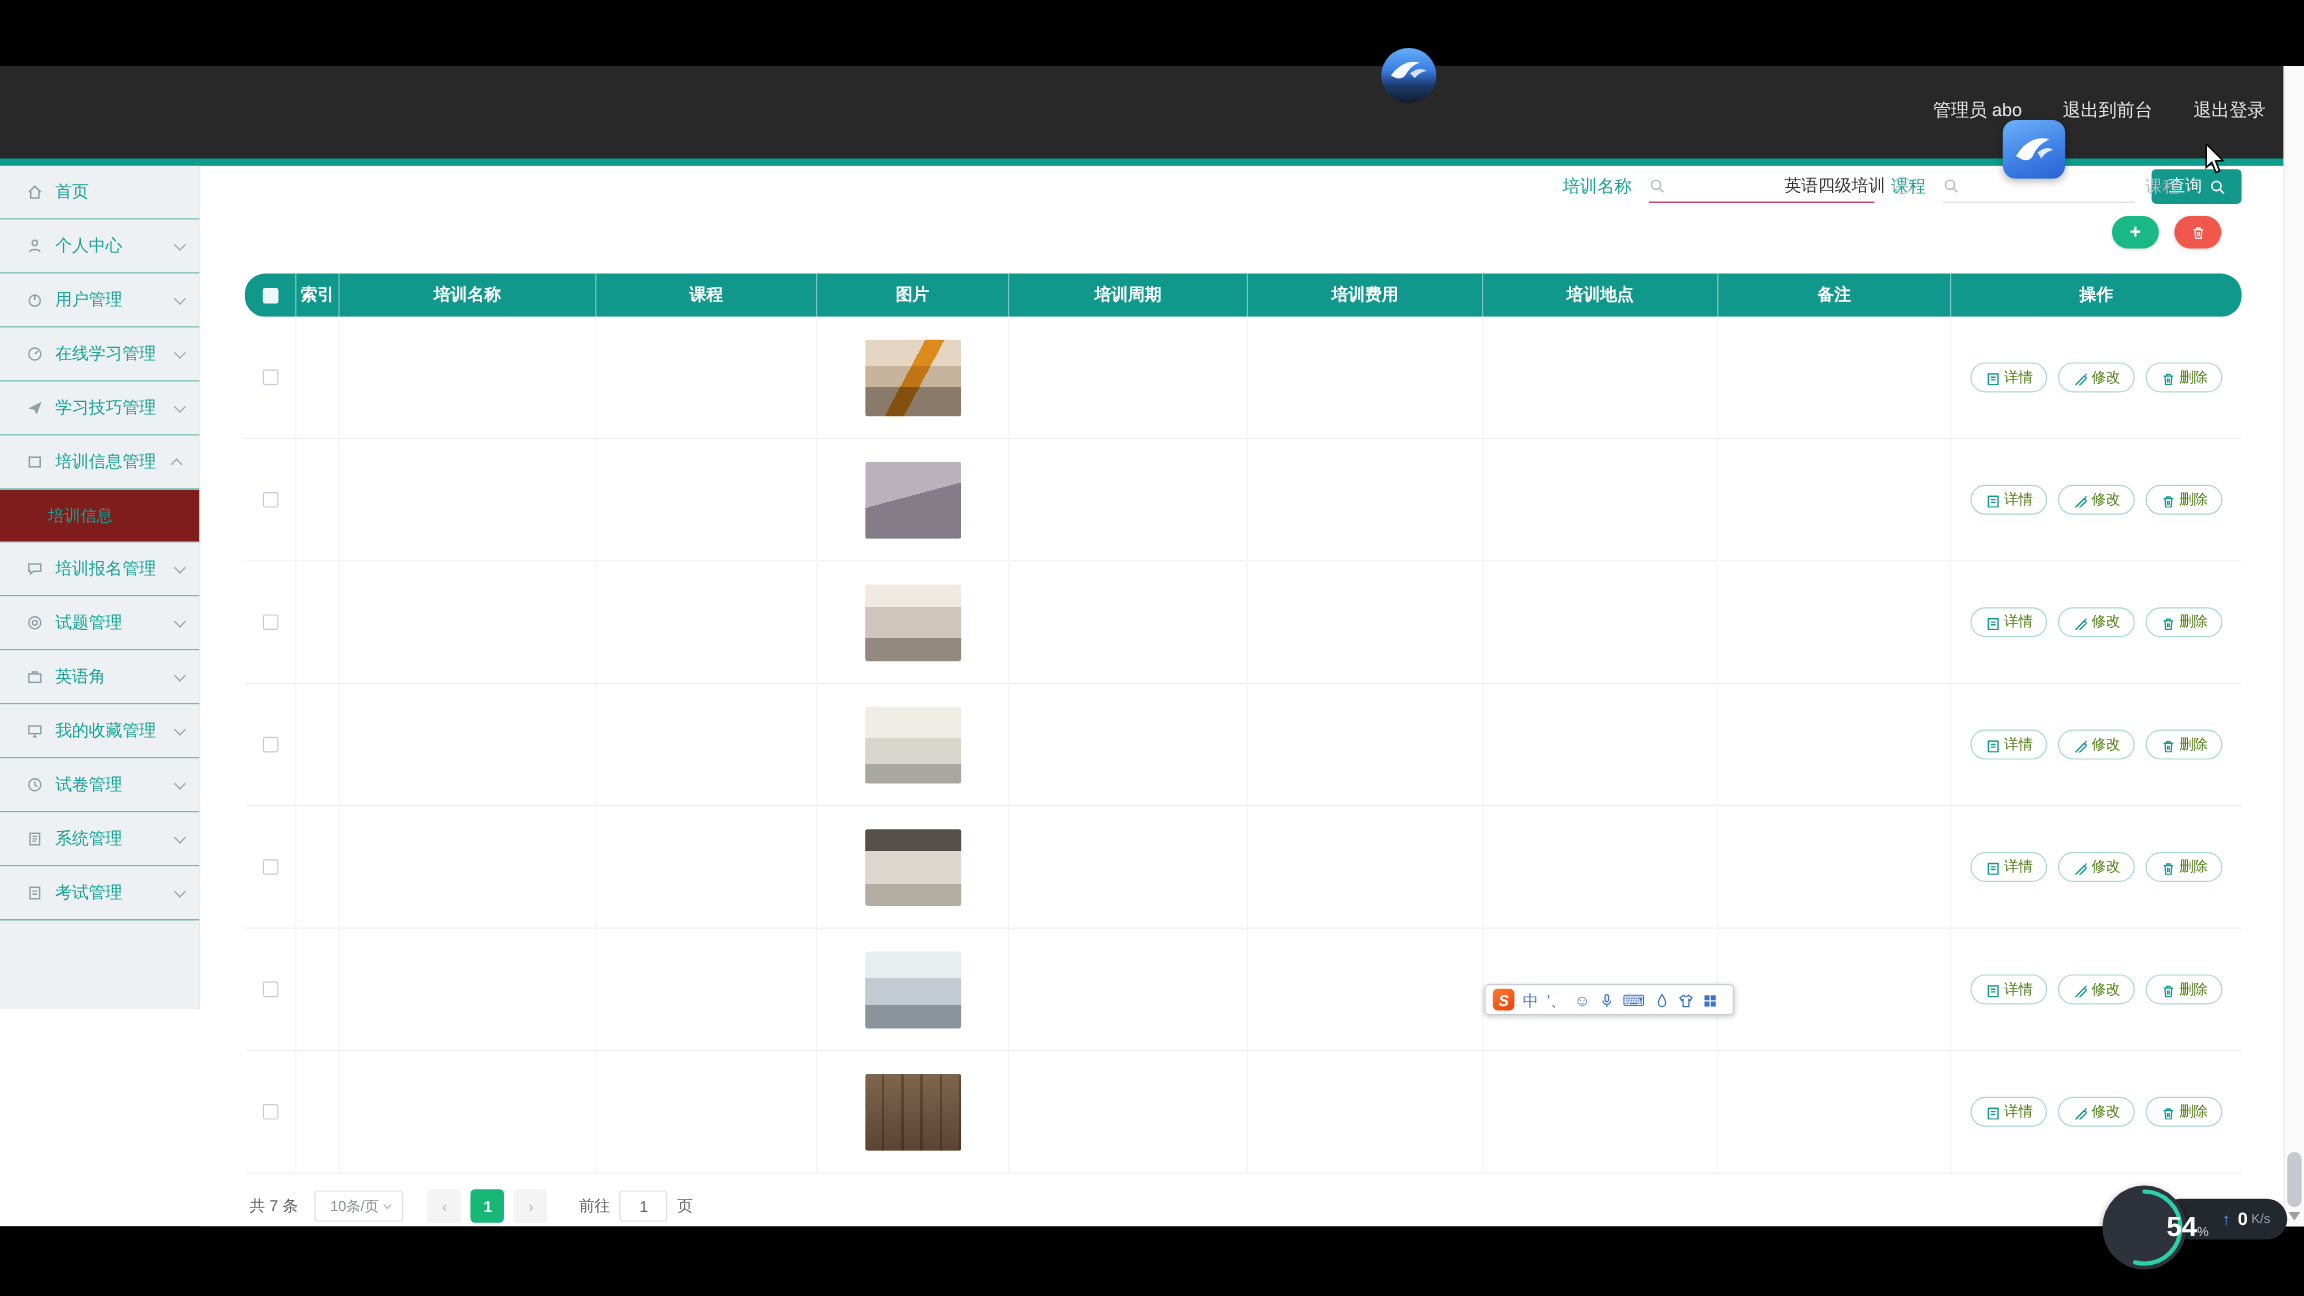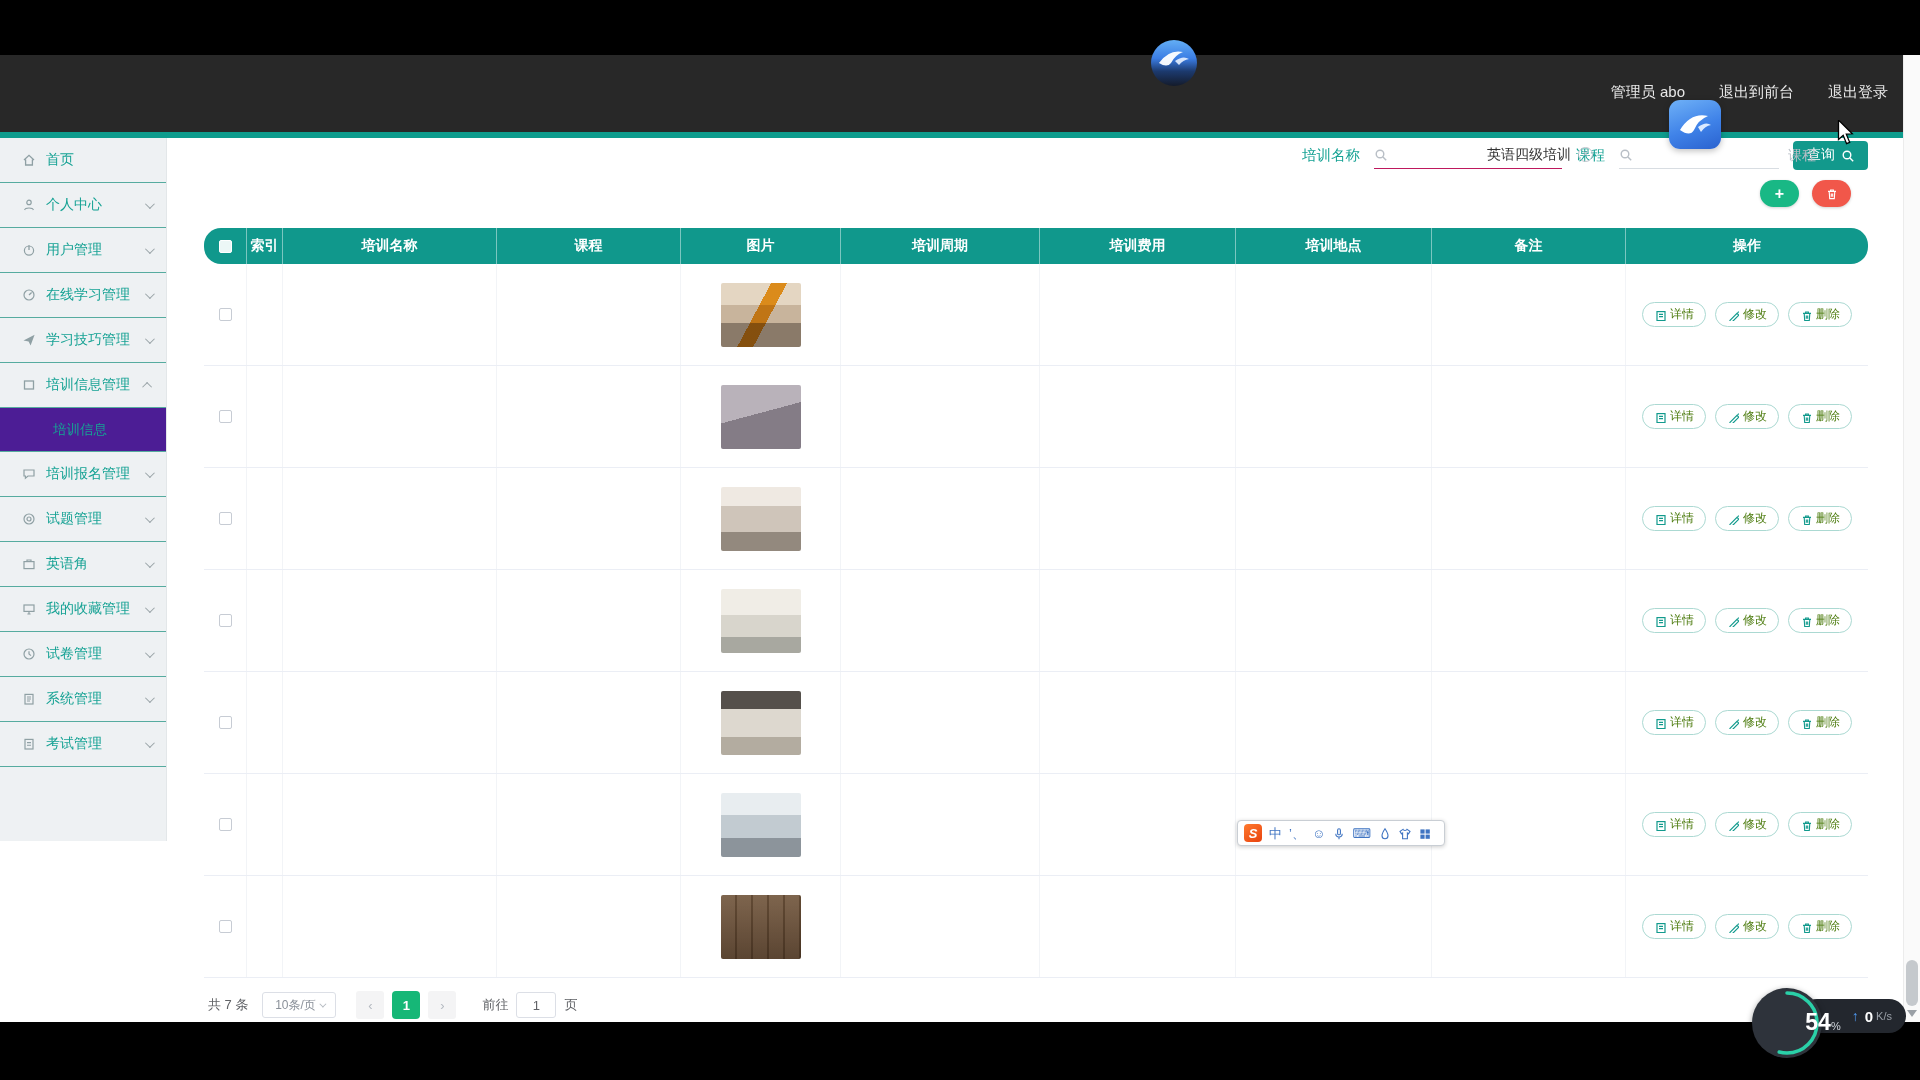--- a/index.html
+++ b/index.html
@@ -27,22 +27,22 @@
 
   
   .sidebar { position:absolute; left:0; top:0; width:167px; height:703px; background:#eef1f3; border-right:1px solid #e3e7e9; }
   .side-item { height:45px; display:flex; align-items:center; padding:0 14px 0 22px; border-bottom:1px solid #56ab9f;
     color:#16a294; font-size:14px; cursor:pointer; position:relative; background:#eef1f3; }
   .side-item .ic { width:15px; height:15px; color:#8fa0a4; margin-right:9px; flex:none; }
   .side-item .lbl { flex:1; white-space:nowrap; overflow:hidden; }
   .chev { width:7px; height:7px; border-right:1.6px solid #9aa4a8; border-bottom:1.6px solid #9aa4a8; flex:none; }
   .chev.down { transform:rotate(45deg) translateY(-2px); }
   .chev.up { transform:rotate(-135deg) translateY(-2px); }
-  .side-sub { height:44px; display:flex; align-items:center; padding-left:53px; color:#16a294; font-size:13.5px;
-    cursor:pointer; border-bottom:1px solid #56ab9f; background:#4c1d95; }
+  .side-sub { height:44px; display:flex; align-items:center; padding-left:40px; color:#16a294; font-size:13.5px;
+    cursor:pointer; border-bottom:1px solid #56ab9f; background:#7f1d1d; }
 
   
   .main { position:absolute; left:167px; top:0; width:1736px; height:884px; background:#fff; }
 
   
   .search-row { position:absolute; right:35px; top:2px; height:30px; display:flex; align-items:center; }
   .s-label { color:#16a294; font-size:14.5px; margin-right:14px; white-space:nowrap; }
   .s-input { position:relative; display:flex; align-items:center; width:188px; height:28px;
     border-bottom:1px solid #be185d; margin-right:14px; }
   .s-input.plain { border-bottom:1px solid #d8dde2; width:160px; }

